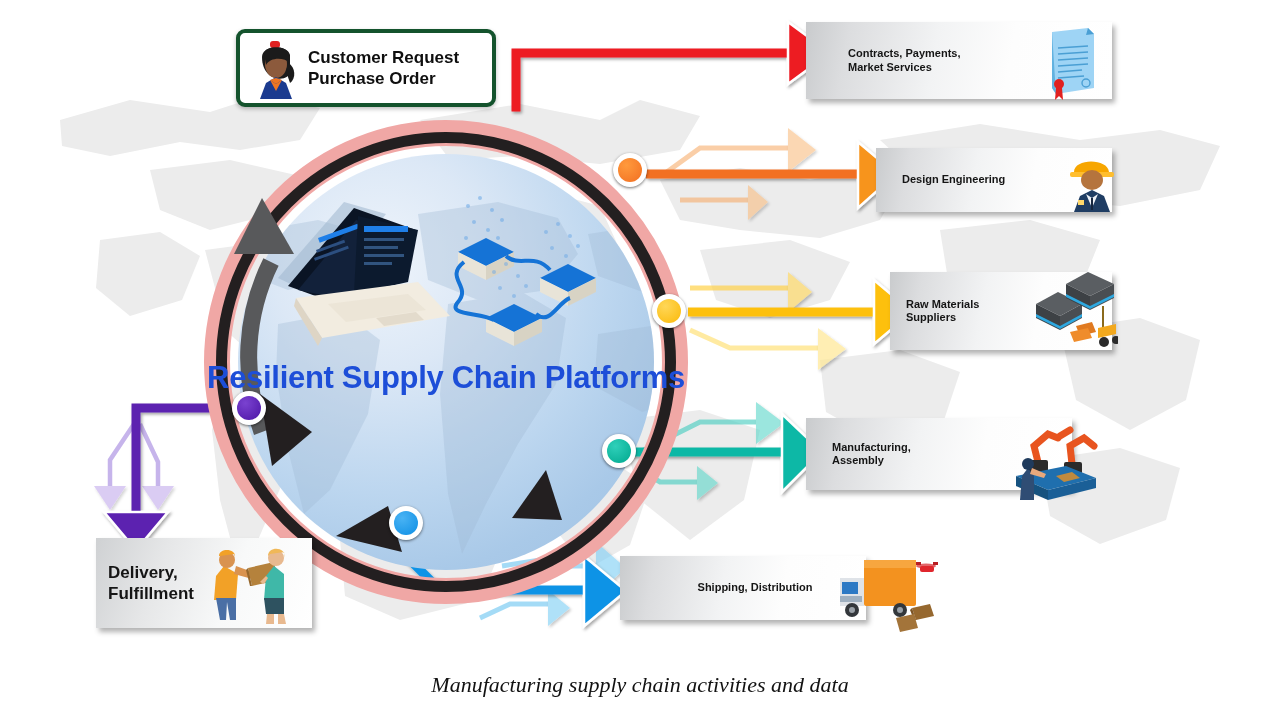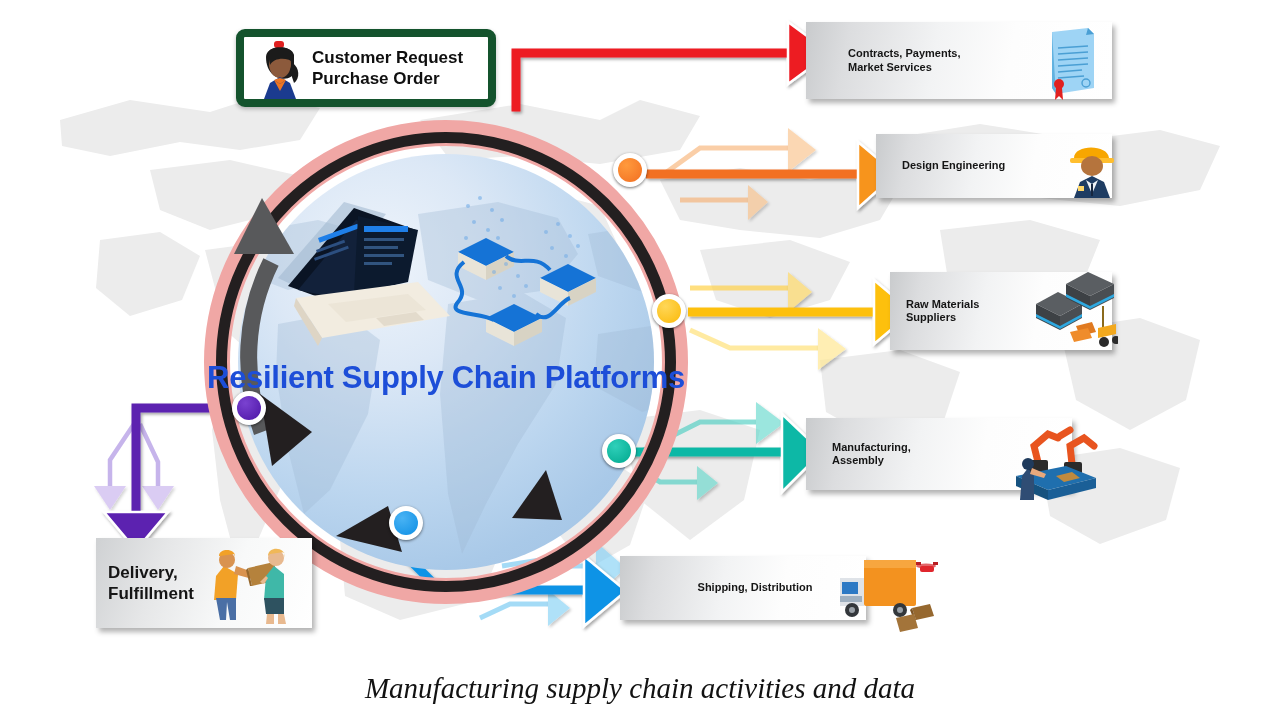--- a/index.html
+++ b/index.html
@@ -103,21 +103,21 @@
     white-space: pre-line;
   }
   .label-icon { position: absolute; }
 
   
   .customer-box {
     position: absolute;
     left: 236px; top: 29px;
     width: 260px; height: 78px;
     background: #ffffff;
-    border: 8px solid #14532d;
+    border: 4px solid #14532d;
     border-radius: 9px;
     display: flex; align-items: center;
     box-shadow: 0 2px 4px rgba(0,0,0,.25);
     box-sizing: border-box;
   }
   .customer-text {
     font-size: 17px; font-weight: bold; color: #0f0f0f;
     line-height: 1.25; white-space: pre-line; margin-left: 6px;
   }
 
@@ -135,21 +135,21 @@
     font-size: 17px; font-weight: bold; color: #151515;
     line-height: 1.25; white-space: pre-line;
   }
 
   .caption {
     position: absolute;
     left: 0; top: 672px; width: 1280px;
     text-align: center;
     font-family: "Liberation Serif", serif;
     font-style: italic;
-    font-size: 29px;
+    font-size: 22px;
     color: #121212;
   }
 </style>
 </head>
 <body>
 
 <div id="canvas">
 
   <svg id="worldmap" viewBox="0 0 1280 660">
     <g fill="#ececec">
@@ -394,21 +394,21 @@
         <path d="M16 40 L46 38"></path>
           <path d="M16 46 L40 44"></path>
           <path d="M16 52 L42 50"></path>
       </g>
       <circle cx="44" cy="57" r="4" fill="none" stroke="#4a9fd4" stroke-width="1.4"></circle>
       <circle cx="17" cy="58" r="5" fill="#e02020"></circle>
       <polygon points="14,62 20,62 21,74 17,70 13,74" fill="#e02020"></polygon>
     </svg>
   </div>
 
-  <div class="label-box" style="left:876px;top:134px;width:236px;height:64px;padding-left:26px;">
+  <div class="label-box" style="left:876px;top:148px;width:236px;height:64px;padding-left:26px;">
     <span class="label-text">Design Engineering</span>
     <svg class="label-icon" style="left:186px;top:2px;" width="60" height="62" viewBox="0 0 60 62">
       <path d="M12 22 C12 8 46 8 47 22 L49 24 L10 24 Z" fill="#f7a600"></path>
       <rect x="8" y="22" width="44" height="5" rx="2" fill="#ffbe2e"></rect>
       <ellipse cx="30" cy="30" rx="11" ry="10" fill="#b5743d"></ellipse>
       <path d="M30 40 L18 46 L12 62 L48 62 L42 46 Z" fill="#1f3d63"></path>
       <polygon points="24,44 30,58 36,44 30,48" fill="#eef2f7"></polygon>
       <polygon points="29,48 31,48 31,60 29,60" fill="#16263f"></polygon>
       <rect x="16" y="50" width="6" height="5" fill="#ffd86b"></rect>
     </svg>

